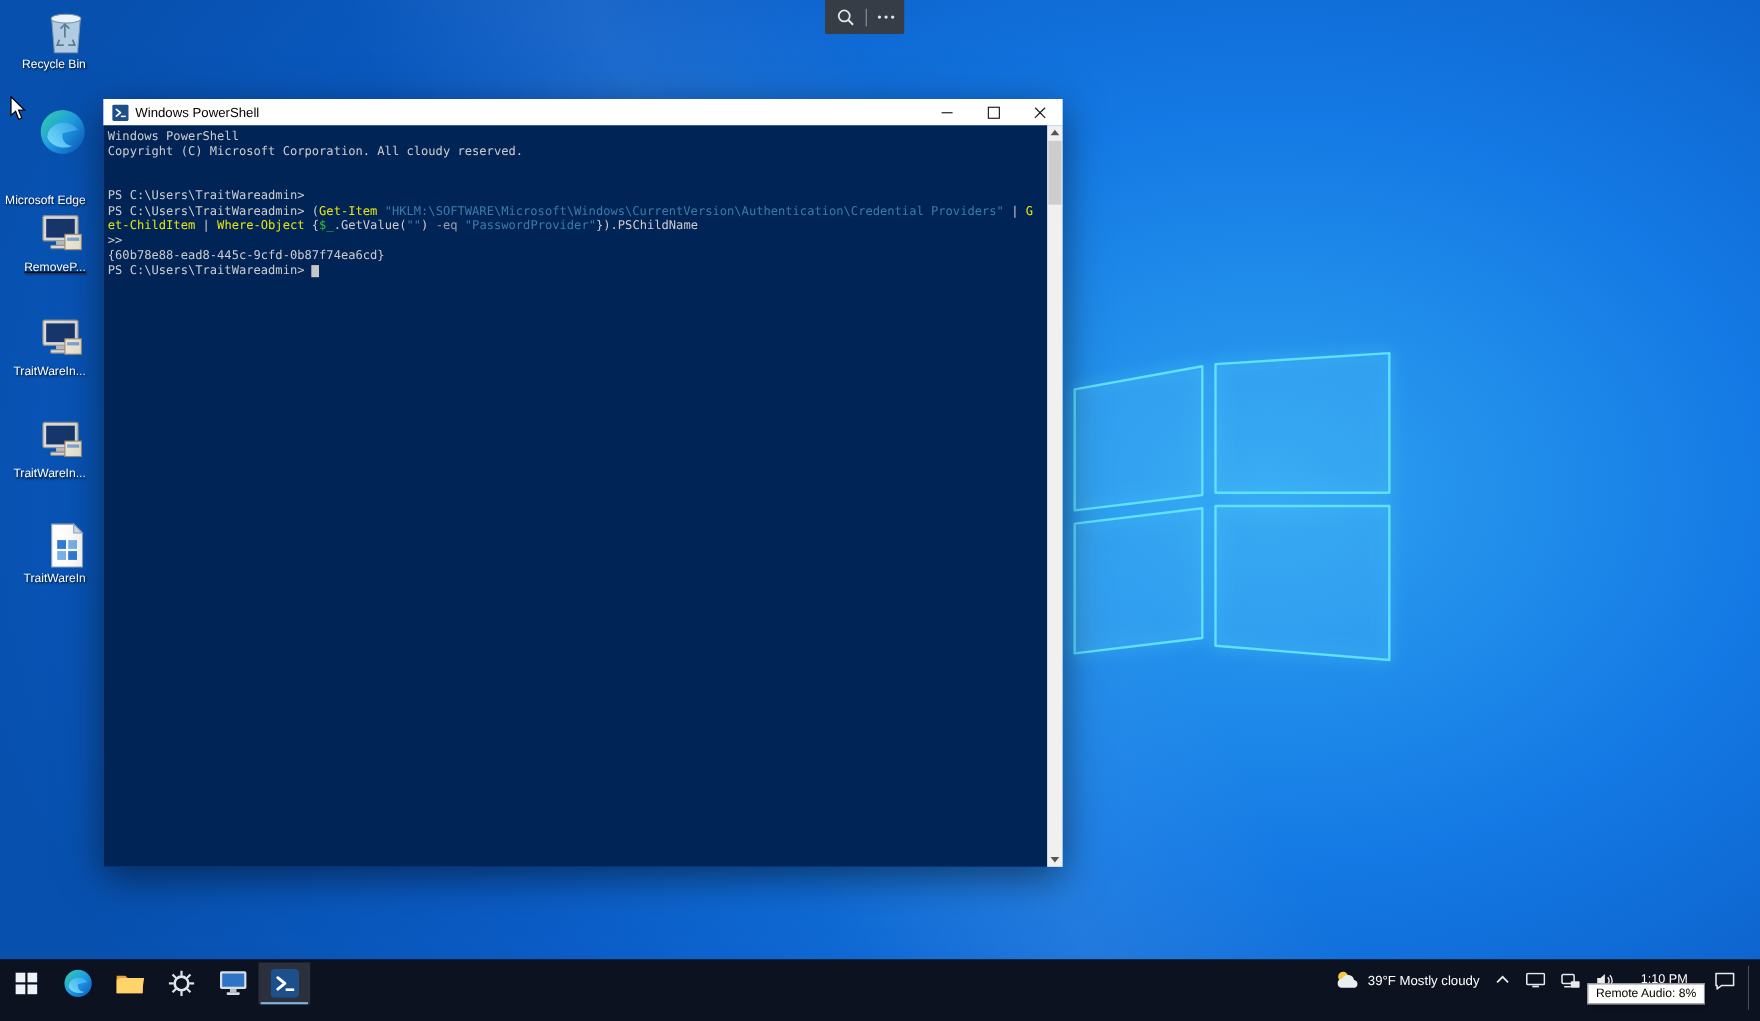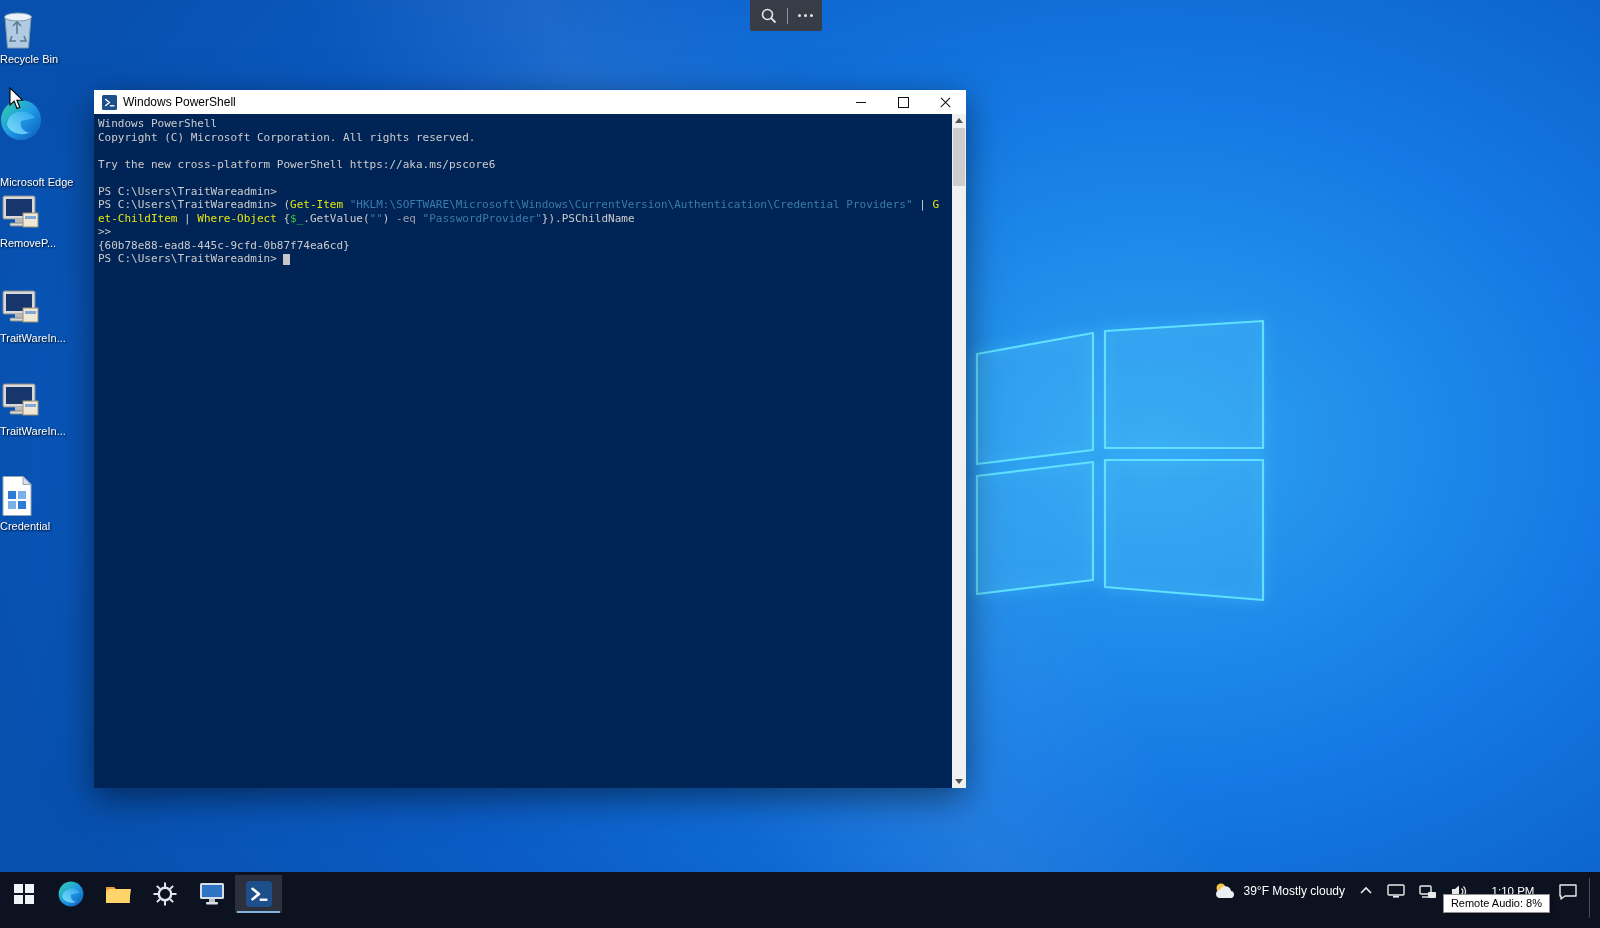--- a/index.html
+++ b/index.html
@@ -15,21 +15,21 @@
       radial-gradient(1200px 900px at 72% 48%, #2ea2f2 0%, #1479e4 38%, #0b5cc6 70%, #0750ae 100%),
       linear-gradient(120deg,#0d63d8,#1272e0);
   }
   .desktop-beam {
     position:absolute; inset:0;
     background:linear-gradient(62deg, rgba(255,255,255,0) 38%, rgba(255,255,255,0.07) 49%, rgba(255,255,255,0) 60%);
   }
   .win-logo { position:absolute; left:975px; top:318px; filter:drop-shadow(0 0 7px rgba(95,225,255,0.75)); }
 
   
-  .desk-icon { position:absolute; left:0; width:78px; display:flex; flex-direction:column; align-items:flex-start; cursor:default; }
+  .desk-icon { position:absolute; left:0; width:78px; display:flex; flex-direction:column; align-items:flex-end; cursor:default; }
   .desk-icon .ico { height:44px; display:flex; align-items:flex-end; justify-content:center; }
   .desk-icon .lbl {
     margin-top:3px; font-size:11px; color:#fff; text-align:center; line-height:12px;
     text-shadow:1px 1px 2px rgba(0,0,0,0.85); max-width:74px; word-wrap:break-word;
   }
 
   
   .overlay-toolbar {
     position:absolute; left:750px; top:0; width:72px; height:31px;
     background:rgba(58,58,58,0.92); display:flex; align-items:center; justify-content:space-evenly;
@@ -142,21 +142,21 @@
             <stop offset="1" stop-color="#2fa8ec"></stop>
         </linearGradient>
       </defs>
       <circle cx="21" cy="21" r="20" fill="url(#eg1)"></circle>
       <path d="M7,26 a15,13 0 0 1 28,-7 l-14,3 a8,9 0 0 0 13,9 a16,13 0 0 1 -27,-5 z" fill="url(#eg2)" fill-opacity="0.85"></path>
     </svg>
   </div>
   <div class="lbl">Microsoft Edge</div>
 </div>
 
-<div class="desk-icon" style="top:190px;">
+<div class="desk-icon" style="top:190px;text-decoration:underline;">
   <div class="ico">
     <svg width="42" height="40" viewBox="0 0 42 40">
       <rect x="3" y="2" width="32" height="23" rx="1.5" fill="#d9d9d9" stroke="#8a8a8a"></rect>
       <rect x="6" y="5" width="26" height="17" fill="#17366b"></rect>
       <rect x="15" y="25" width="8" height="4" fill="#b9b9b9"></rect>
       <rect x="10" y="29" width="18" height="3" rx="1" fill="#d9d9d9" stroke="#8a8a8a"></rect>
       <rect x="23" y="19" width="15" height="14" fill="#efe8d6" stroke="#9a8f72"></rect>
       <rect x="25" y="22" width="11" height="3" fill="#7fa6d6"></rect>
     </svg>
   </div>
@@ -195,21 +195,21 @@
   <div class="ico">
     <svg width="34" height="42" viewBox="0 0 34 42">
       <path d="M3,1.5 h20 l8,8 v31 h-28 z" fill="#ffffff" stroke="#93a5b5"></path>
       <path d="M23,1.5 l8,8 h-8 z" fill="#d7e1ea" stroke="#93a5b5"></path>
       <rect x="8" y="16" width="8" height="8" fill="#2e7cd6"></rect>
       <rect x="18" y="16" width="8" height="8" fill="#7ab1e8"></rect>
       <rect x="8" y="26" width="8" height="8" fill="#7ab1e8"></rect>
       <rect x="18" y="26" width="8" height="8" fill="#2e7cd6"></rect>
     </svg>
   </div>
-  <div class="lbl">Credential</div>
+  <div class="lbl">TraitWareIn</div>
 </div>
 
 <div class="overlay-toolbar">
   <svg width="18" height="18" viewBox="0 0 18 18">
     <circle cx="7.5" cy="7.5" r="5" fill="none" stroke="#e6e6e6" stroke-width="1.6"></circle>
     <line x1="11.2" y1="11.2" x2="15.5" y2="15.5" stroke="#e6e6e6" stroke-width="1.8"></line>
   </svg>
   <div class="ovl-sep"></div>
   <div class="dots">
       <i></i>
@@ -236,23 +236,22 @@
           <span class="glyph-max"></span>
         </div>
       <div class="ctl">
           <span class="glyph-close"></span>
         </div>
     </div>
   </div>
 
   <div class="console">
       <div class="ps-line"><span style="color: rgb(204, 204, 204);">Windows PowerShell</span></div>
-      <div class="ps-line"><span style="color: rgb(204, 204, 204);">Copyright (C) Microsoft Corporation. All rights reserved.</span></div>
+      <div class="ps-line"><span style="color: rgb(204, 204, 204);">Copyright (C) Microsoft Corporation. All cloudy reserved.</span></div>
       <div class="ps-line"><span style="color: rgb(204, 204, 204);"></span></div>
-      <div class="ps-line"><span style="color: rgb(204, 204, 204);">Try the new cross-platform PowerShell https://aka.ms/pscore6</span></div>
       <div class="ps-line"><span style="color: rgb(204, 204, 204);"></span></div>
       <div class="ps-line"><span style="color: rgb(204, 204, 204);">PS C:\Users\TraitWareadmin&gt;</span></div>
       <div class="ps-line"><span style="color: rgb(204, 204, 204);">PS C:\Users\TraitWareadmin&gt; (</span><span style="color: rgb(229, 229, 16);">Get-Item</span><span style="color: rgb(204, 204, 204);"> </span><span style="color: rgb(58, 124, 168);">"HKLM:\SOFTWARE\Microsoft\Windows\CurrentVersion\Authentication\Credential Providers"</span><span style="color: rgb(204, 204, 204);"> | </span><span style="color: rgb(229, 229, 16);">G</span></div>
       <div class="ps-line"><span style="color: rgb(229, 229, 16);">et-ChildItem</span><span style="color: rgb(204, 204, 204);"> | </span><span style="color: rgb(229, 229, 16);">Where-Object</span><span style="color: rgb(204, 204, 204);"> {</span><span style="color: rgb(47, 196, 47);">$_</span><span style="color: rgb(204, 204, 204);">.GetValue(</span><span style="color: rgb(58, 124, 168);">""</span><span style="color: rgb(204, 204, 204);">) </span><span style="color: rgb(154, 160, 166);">-eq</span><span style="color: rgb(204, 204, 204);"> </span><span style="color: rgb(58, 124, 168);">"PasswordProvider"</span><span style="color: rgb(204, 204, 204);">}).PSChildName</span></div>
       <div class="ps-line"><span style="color: rgb(204, 204, 204);">&gt;&gt;</span></div>
       <div class="ps-line"><span style="color: rgb(204, 204, 204);">{60b78e88-ead8-445c-9cfd-0b87f74ea6cd}</span></div>
       <div class="ps-line"><span style="color: rgb(204, 204, 204);">PS C:\Users\TraitWareadmin&gt; </span><span class="ps-cursor"></span></div>
     </div>
 
   <div class="scrollbar">

